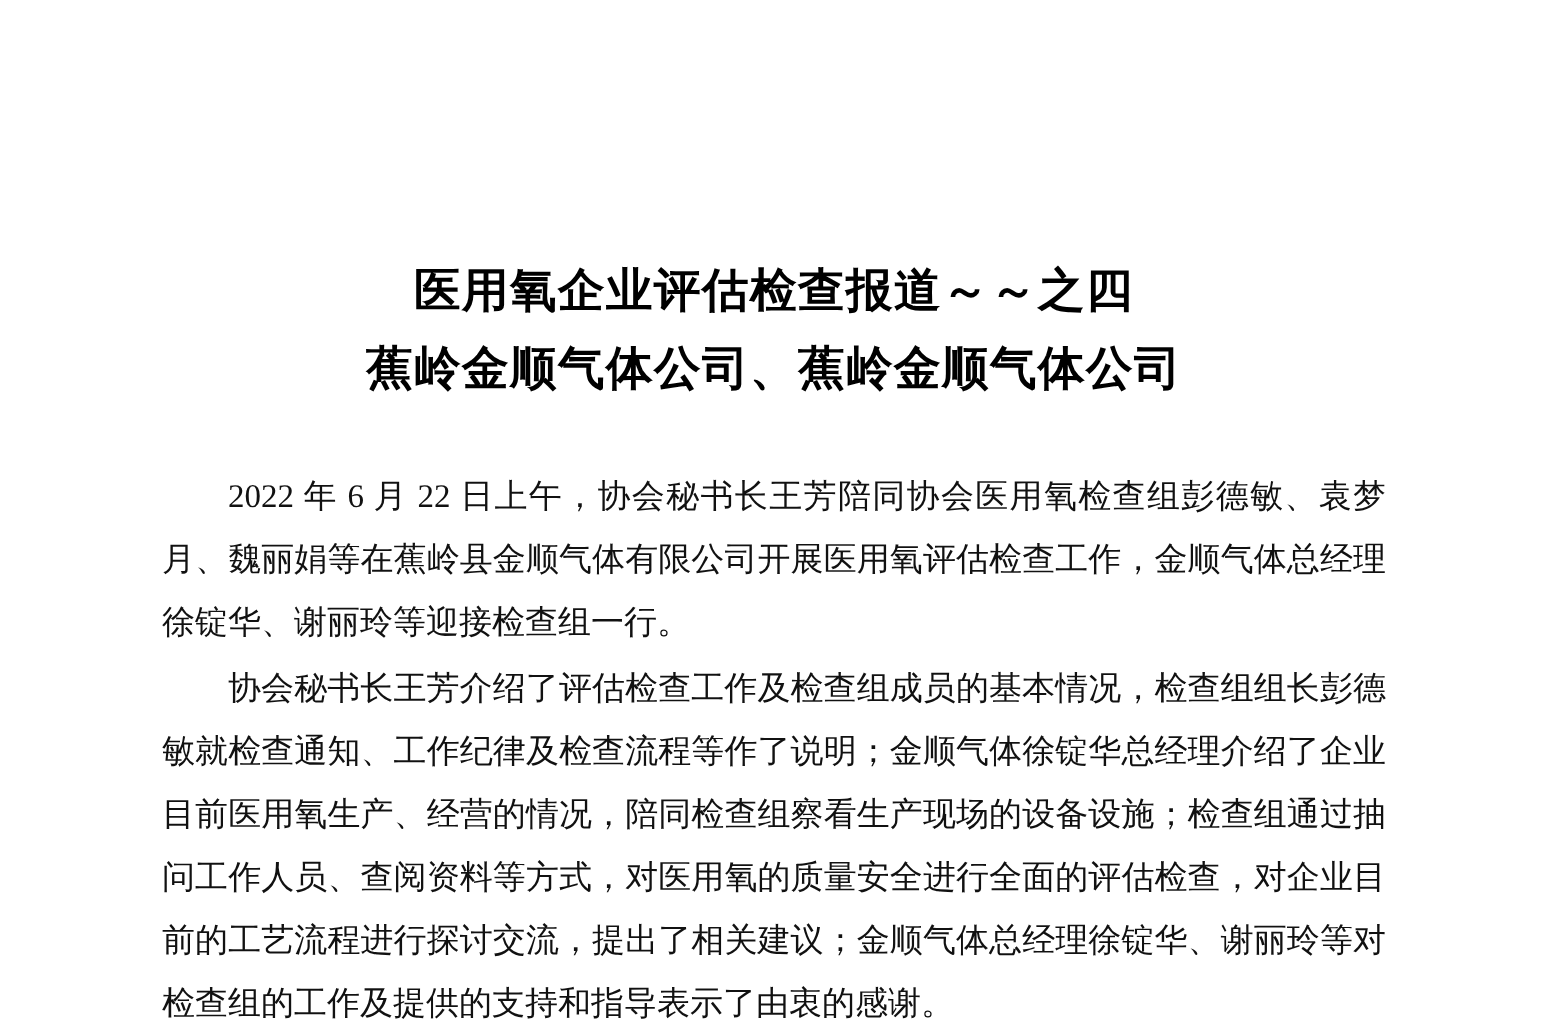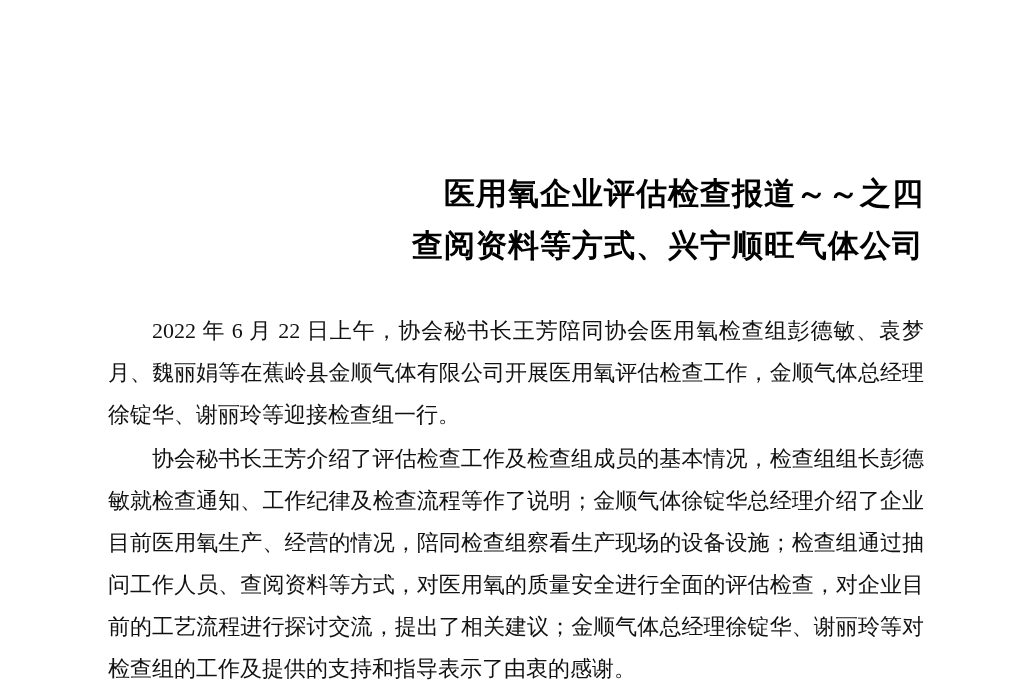--- a/index.html
+++ b/index.html
@@ -25,21 +25,20 @@
     padding-top: 168px;
     text-align: center;
   }
   .title-line {
     font-size: 31px;
     font-weight: bold;
     line-height: 52px;
     letter-spacing: 1px;
     color: #000000;
     font-family: "Liberation Sans", "DejaVu Sans", sans-serif;
-    text-align: right;
   }
   .body-block {
     margin-top: 38px;
   }
   p.para {
     margin: 0 0 2px 0;
     font-size: 22px;
     line-height: 42px;
     text-align: justify;
     text-justify: inter-ideograph;
@@ -48,21 +47,21 @@
     font-family: "Liberation Serif", "DejaVu Serif", serif;
   }
 </style>
 </head>
 <body>
 
 <div class="page">
 
   <div class="title-block">
     <div class="title-line">医用氧企业评估检查报道～～之四</div>
-    <div class="title-line">查阅资料等方式、兴宁顺旺气体公司</div>
+    <div class="title-line">蕉岭金顺气体公司、蕉岭金顺气体公司</div>
   </div>
 
   <div class="body-block">
     <p class="para">2022 年 6 月 22 日上午，协会秘书长王芳陪同协会医用氧检查组彭德敏、袁梦月、魏丽娟等在蕉岭县金顺气体有限公司开展医用氧评估检查工作，金顺气体总经理徐锭华、谢丽玲等迎接检查组一行。</p>
     <p class="para">协会秘书长王芳介绍了评估检查工作及检查组成员的基本情况，检查组组长彭德敏就检查通知、工作纪律及检查流程等作了说明；金顺气体徐锭华总经理介绍了企业目前医用氧生产、经营的情况，陪同检查组察看生产现场的设备设施；检查组通过抽问工作人员、查阅资料等方式，对医用氧的质量安全进行全面的评估检查，对企业目前的工艺流程进行探讨交流，提出了相关建议；金顺气体总经理徐锭华、谢丽玲等对检查组的工作及提供的支持和指导表示了由衷的感谢。</p>
   </div>
 
 </div>
 
 </body></html>

